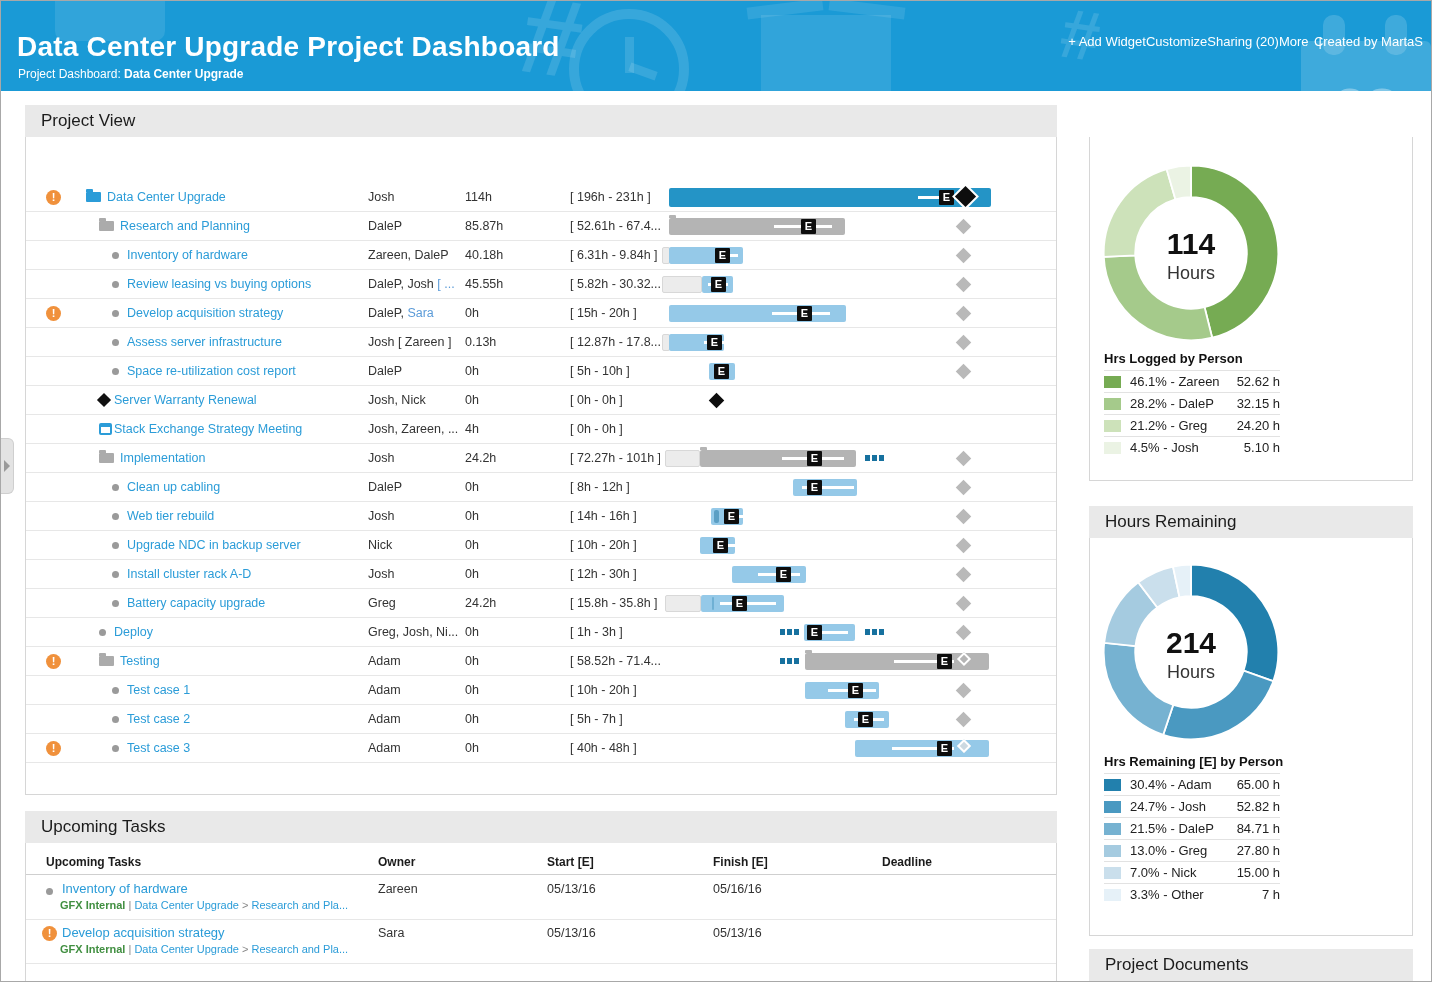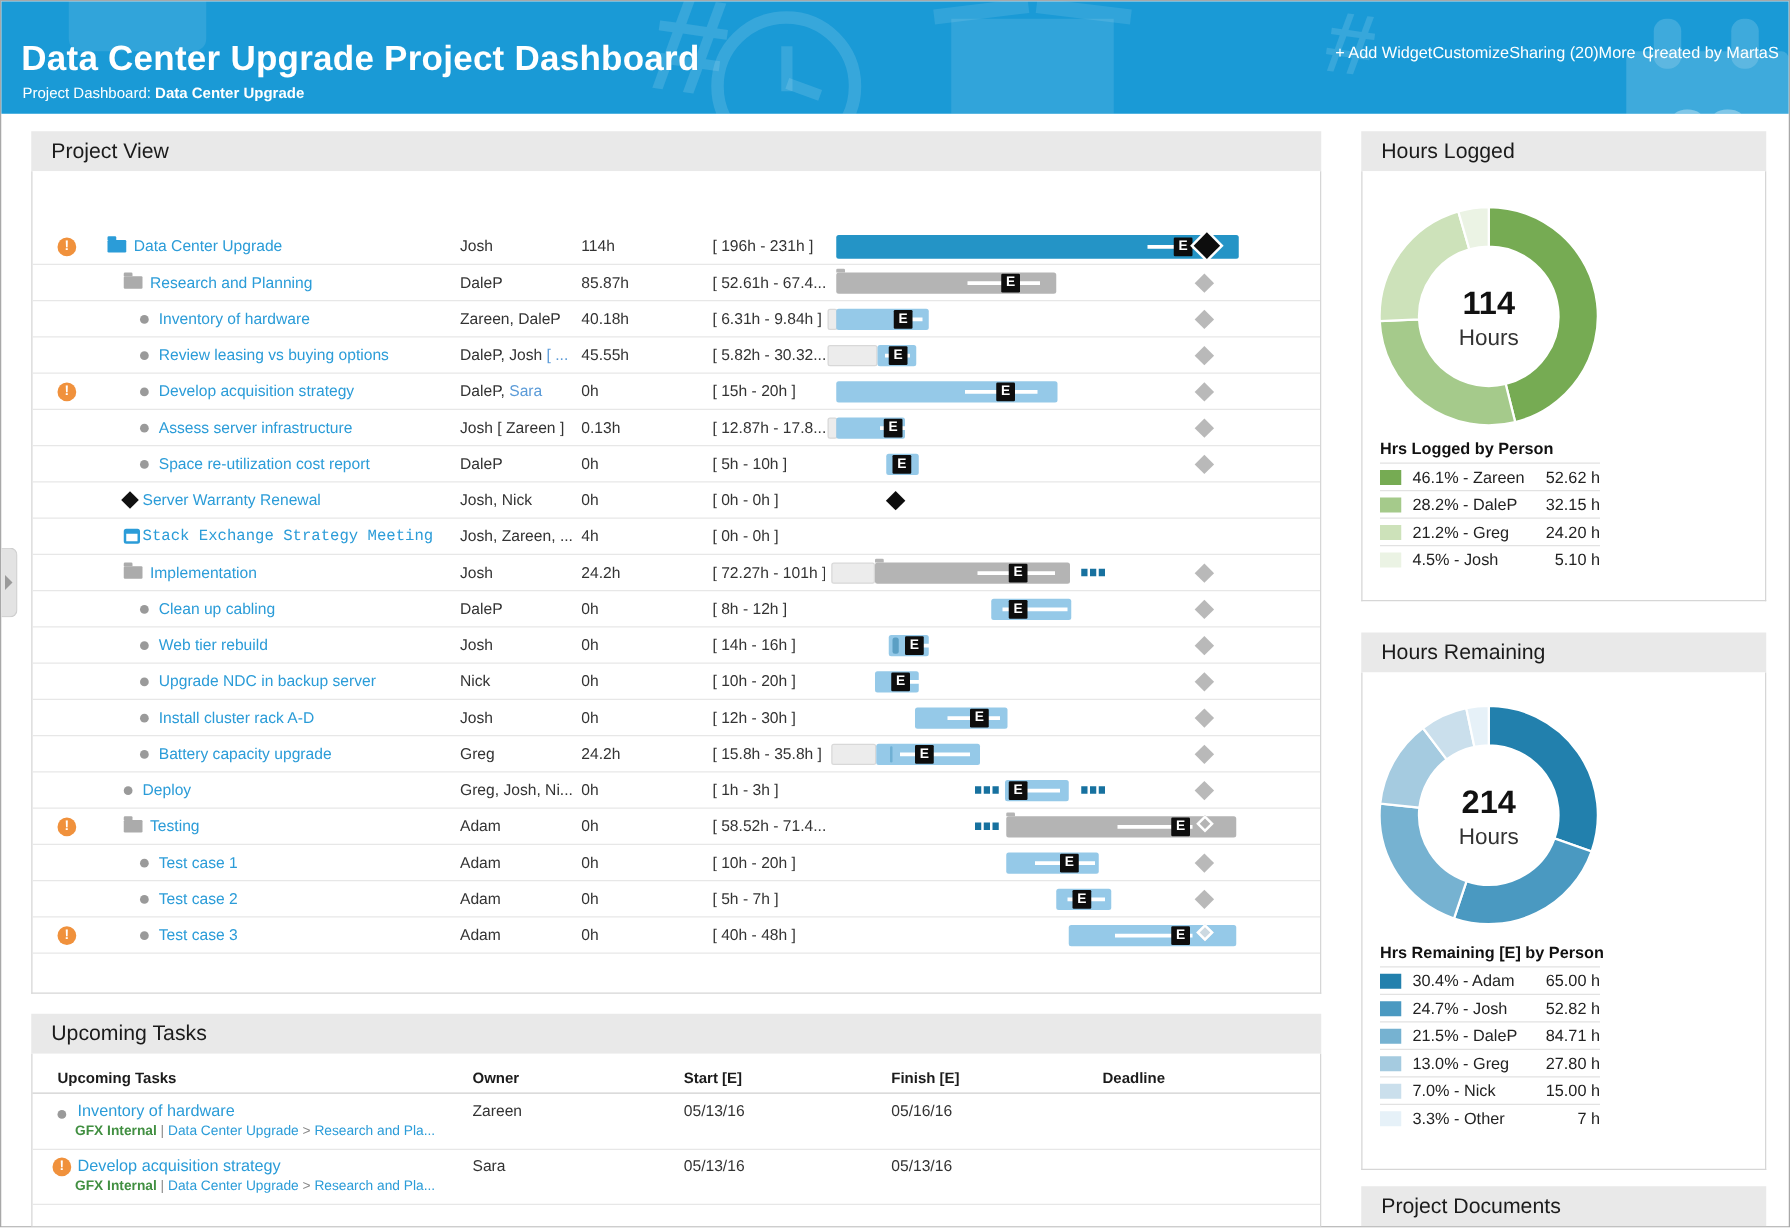--- a/index.html
+++ b/index.html
@@ -85,21 +85,21 @@
   .up-row .icon-slot { position:absolute; left:18px; top:8px; }
   .up-name { position:absolute; left:36px; top:5px; font-size:13px; color:#2b9cd8; cursor:pointer; }
   .up-path { position:absolute; left:34px; top:23px; font-size:11px; color:#888; white-space:nowrap; }
   .up-path .tag { color:#418f41; font-weight:bold; }
   .up-path a { color:#2b9cd8; text-decoration:none; cursor:pointer; }
   .up-cell { position:absolute; top:6px; font-size:12.5px; color:#333; }
 
   
   .donut-wrap { position:absolute; }
   .donut-center { position:absolute; text-align:center; width:120px; }
-  .donut-center .v { font-size:26px; font-weight:bold; color:#111; }
+  .donut-center .v { font-size:30px; font-weight:bold; color:#111; }
   .donut-center .l { font-size:18px; color:#333; margin-top:2px; }
   .legend { position:absolute; left:14px; }
   .legend-title { font-size:13px; font-weight:bold; color:#111; margin-bottom:4px; }
   .legend-row { position:relative; width:176px; height:22px; line-height:22px; border-top:1px solid #e2e2e2; font-size:13px; color:#222; }
   .legend-row .sw { position:absolute; left:0; top:5px; width:17px; height:12px; }
   .legend-row .nm { position:absolute; left:26px; white-space:nowrap; }
   .legend-row .hrs { position:absolute; right:0; text-align:right; }
 
   
   .collapse-tab { position:absolute; left:0; top:437px; width:13px; height:56px; background:#e3e3e3; border:1px solid #cfcfcf; border-left:none; border-radius:0 6px 6px 0; cursor:pointer; }
@@ -233,21 +233,21 @@
           <span class="task-link" style="left: 88px;">Server Warranty Renewal</span>
           <div class="cell c-owners">Josh, Nick</div>
           <div class="cell c-logged">0h</div>
           <div class="cell c-remain">[ 0h - 0h ]</div>
           <div class="gantt">
             <div class="dmd mblack" style="left: 49px;"></div>
           </div>
         </div>
         <div class="pv-row">
           <div class="row-icon meeting" style="left: 73px;"></div>
-          <span class="task-link" style="left: 88px; font-family: Liberation Mono, monospace;">Stack Exchange Strategy Meeting</span>
+          <span class="task-link" style="left: 88px;">Stack Exchange Strategy Meeting</span>
           <div class="cell c-owners">Josh, Zareen, ...</div>
           <div class="cell c-logged">4h</div>
           <div class="cell c-remain">[ 0h - 0h ]</div>
           <div class="gantt"></div>
         </div>
         <div class="pv-row">
           <div class="row-icon folder gray" style="left: 73px;"></div>
           <span class="task-link" style="left: 94px;">Implementation</span>
           <div class="cell c-owners">Josh</div>
           <div class="cell c-logged">24.2h</div>
@@ -444,23 +444,20 @@
           <div class="up-name">Develop acquisition strategy</div>
           <div class="up-path"><span class="tag">GFX Internal</span>  |  <a>Data Center Upgrade</a>  &gt;  <a>Research and Pla...</a></div>
           <div class="up-cell" style="left: 352px;">Sara</div>
           <div class="up-cell" style="left: 521px;">05/13/16</div>
           <div class="up-cell" style="left: 687px;">05/13/16</div>
           <div class="up-cell" style="left: 856px;"></div>
         </div>
       </div>
   </div>
 
-  <div class="band" style="left:1088px; top:104px; width:324px;">
-    <span>Hours Logged</span>
-  </div>
   <div class="panel-body" style="left:1088px; top:136px; width:324px; height:344px;" id="panel-logged">
       <div class="donut-wrap" style="left: 11px; top: 26px; width: 180px; height: 180px;"><svg viewBox="0 0 200 200" width="180" height="180">
           <path d="M 100.00 3.00 A 97 97 0 0 1 123.53 194.10 L 115.04 160.15 A 62 62 0 0 0 100.00 38.00 Z" fill="#76ab53" stroke="#fff" stroke-width="2"></path>
           <path d="M 123.53 194.10 A 97 97 0 0 1 3.09 104.26 L 38.06 102.73 A 62 62 0 0 0 115.04 160.15 Z" fill="#a5ca8b" stroke="#fff" stroke-width="2"></path>
           <path d="M 3.09 104.26 A 97 97 0 0 1 72.94 6.85 L 82.70 40.46 A 62 62 0 0 0 38.06 102.73 Z" fill="#cde2ba" stroke="#fff" stroke-width="2"></path>
           <path d="M 72.94 6.85 A 97 97 0 0 1 100.00 3.00 L 100.00 38.00 A 62 62 0 0 0 82.70 40.46 Z" fill="#ebf3e4" stroke="#fff" stroke-width="2"></path>
         </svg></div>
       <div class="donut-center" style="left: 41px; top: 90px;">
         <div class="v">114</div>
         <div class="l">Hours</div>

